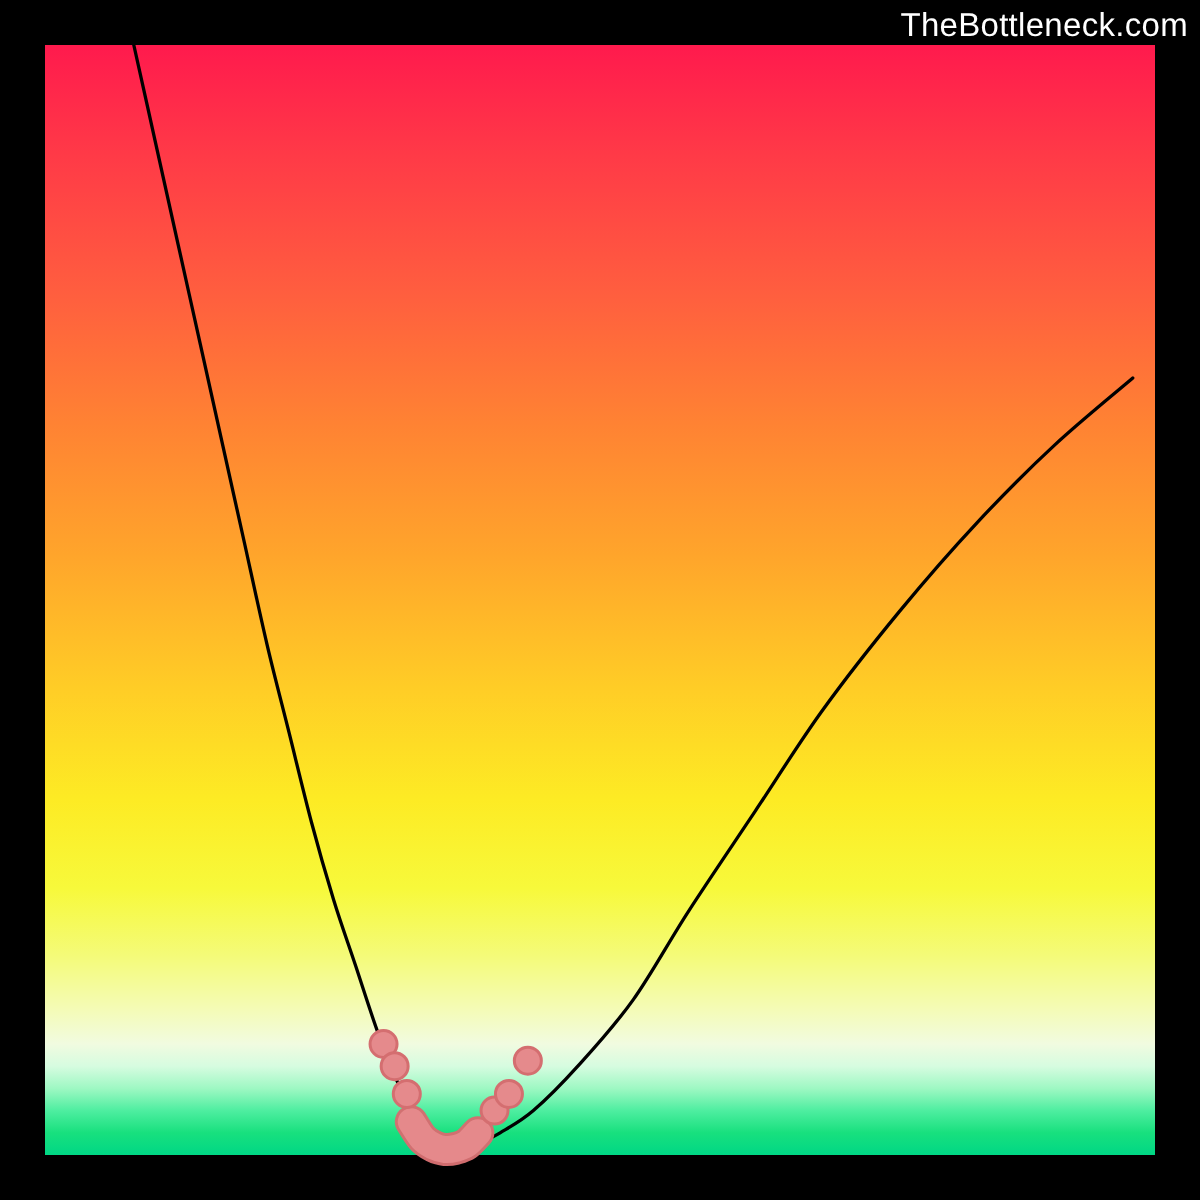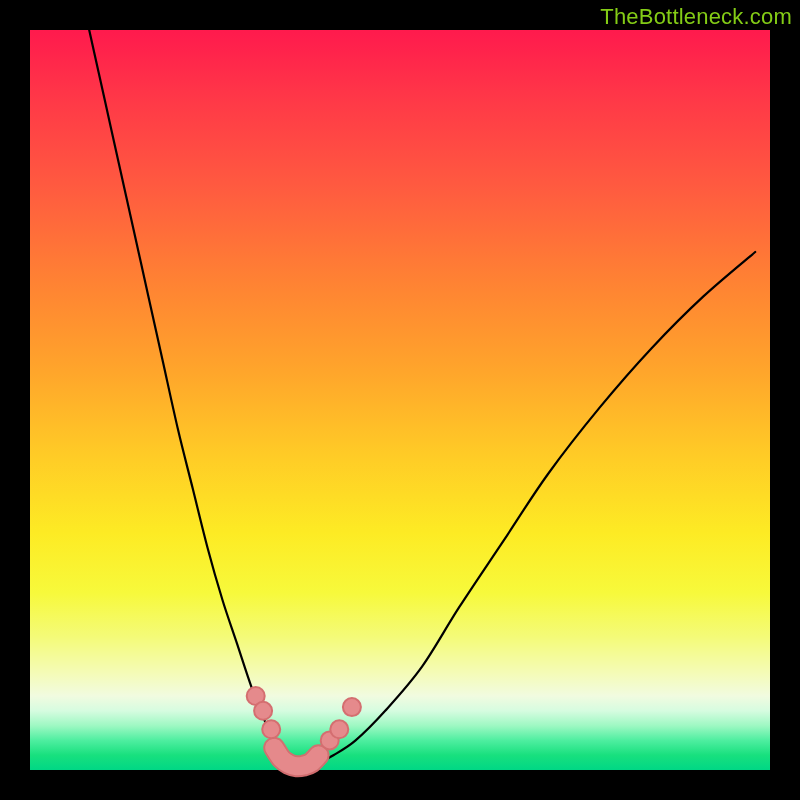--- a/index.html
+++ b/index.html
@@ -41,21 +41,21 @@
       #9ef8c3 94%,
       #4eeea0 96%,
       #18e07e 98%,
       #00d785 100%
     );
   }
   .watermark {
     position: absolute;
     top: 4px;
     right: 8px;
-    color: #84cc16;
+    color: #ffffff;
     font-size: 22px;
     font-weight: 500;
     letter-spacing: 0.2px;
     user-select: none;
   }
   svg.curves {
     position: absolute;
     left: 0;
     top: 0;
     width: 740px;

